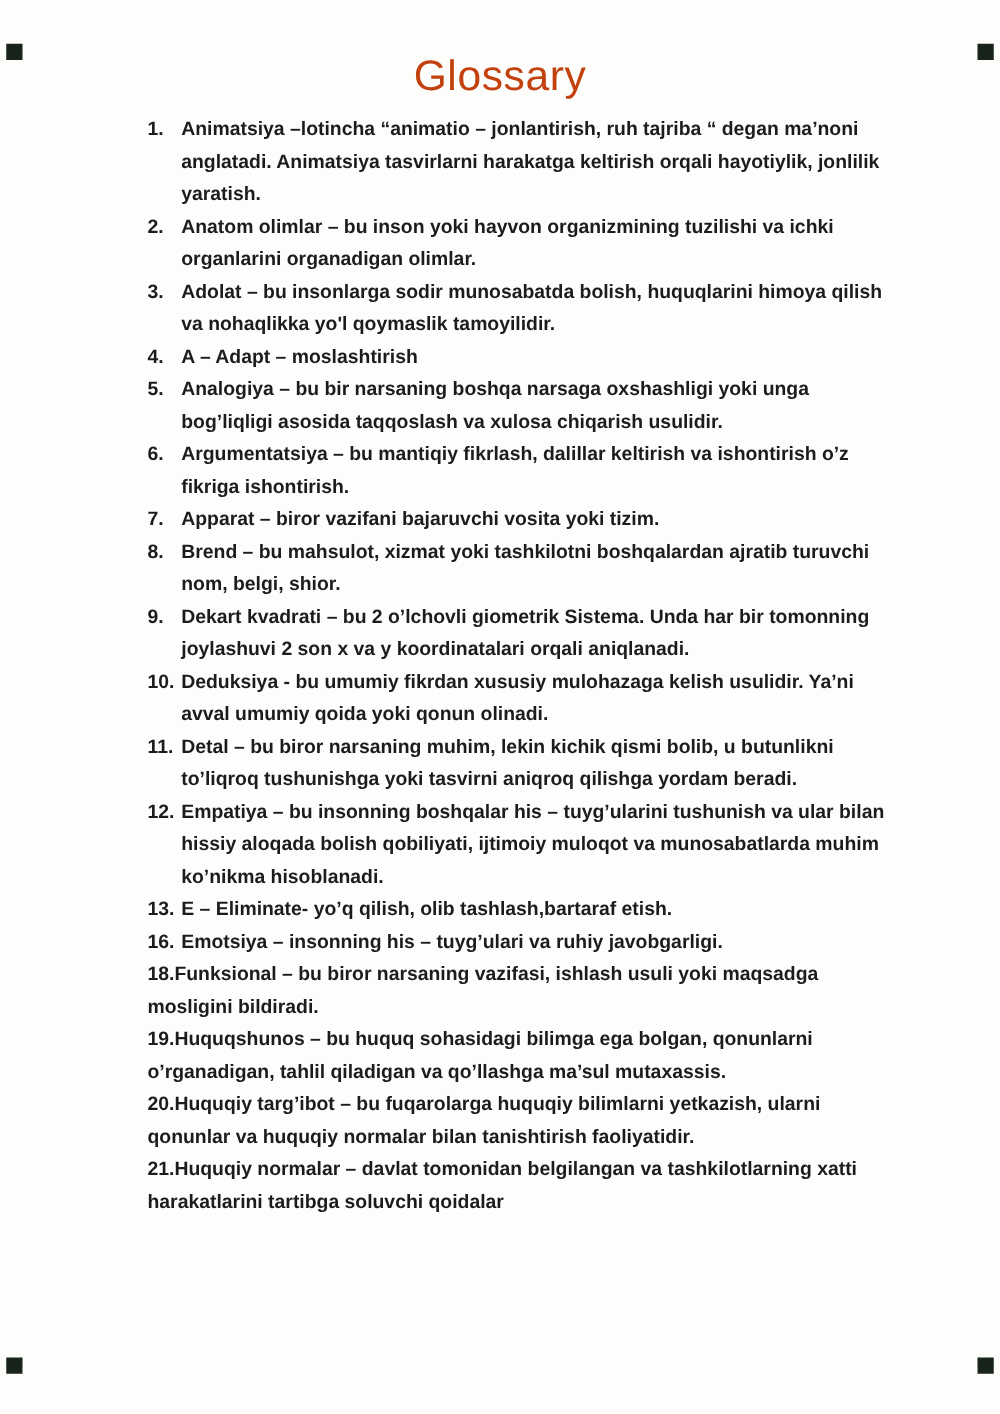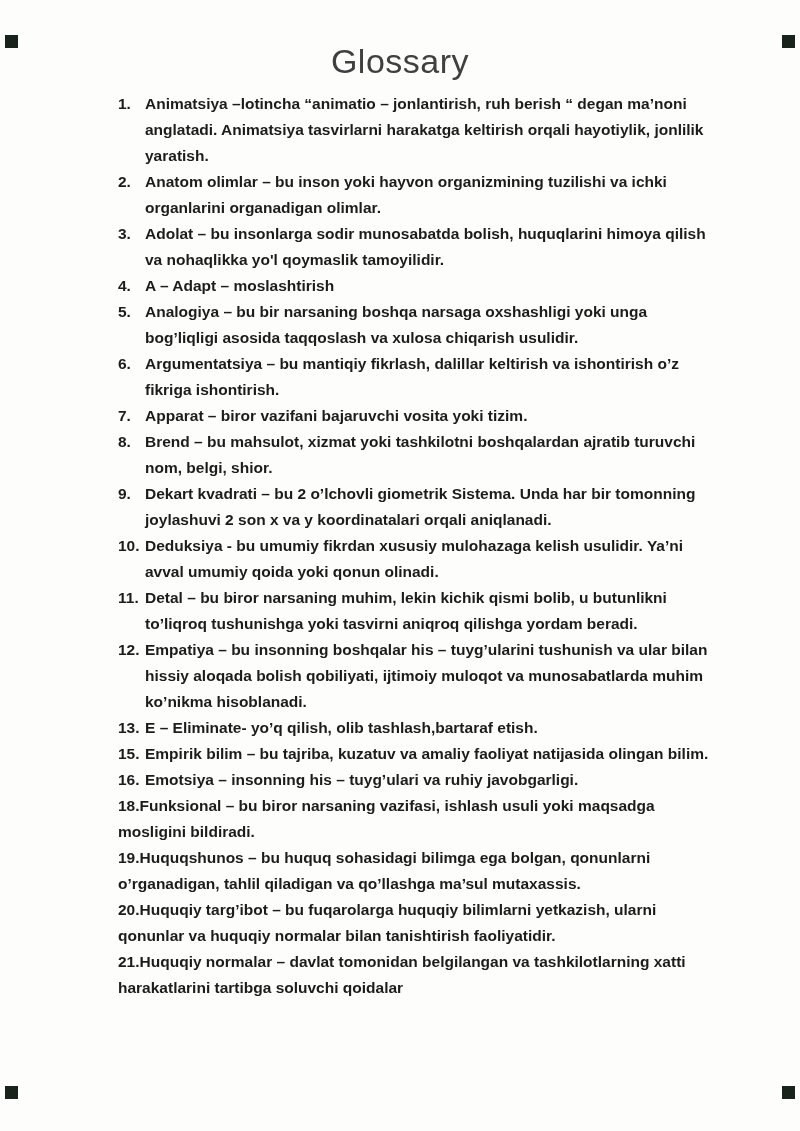--- a/index.html
+++ b/index.html
@@ -12,21 +12,21 @@
     color:#1c1c1c;
     overflow:hidden;
   }
   .title{
     margin:0;
     padding-top:42px;
     text-align:center;
     font-size:34px;
     font-weight:400;
     letter-spacing:0.5px;
-    color:#404040;
+    color:#c2410c;
   }
   .glossary{
     margin-top:10px;
     padding:0 90px 0 118px;
     font-size:15.5px;
     font-weight:700;
     line-height:26px;
   }
   .item{margin:0;}
   .item.hang{display:flex;}
@@ -52,21 +52,21 @@
   <div class="corner tl"></div>
   <div class="corner tr"></div>
   <div class="corner bl"></div>
   <div class="corner br"></div>
 
   <h1 class="title">Glossary</h1>
 
   <div class="glossary">
       <div class="item hang">
         <span class="num">1.</span>
-        <span class="txt">Animatsiya –lotincha “animatio – jonlantirish, ruh berish “ degan ma’noni anglatadi. Animatsiya tasvirlarni harakatga keltirish orqali hayotiylik, jonlilik yaratish.</span>
+        <span class="txt">Animatsiya –lotincha “animatio – jonlantirish, ruh tajriba “ degan ma’noni anglatadi. Animatsiya tasvirlarni harakatga keltirish orqali hayotiylik, jonlilik yaratish.</span>
       </div>
       <div class="item hang">
         <span class="num">2.</span>
         <span class="txt">Anatom olimlar – bu inson yoki hayvon organizmining tuzilishi va ichki organlarini organadigan olimlar.</span>
       </div>
       <div class="item hang">
         <span class="num">3.</span>
         <span class="txt">Adolat – bu insonlarga sodir munosabatda bolish, huquqlarini himoya qilish va nohaqlikka yo'l qoymaslik tamoyilidir.</span>
       </div>
       <div class="item hang">
@@ -103,24 +103,20 @@
       </div>
       <div class="item hang">
         <span class="num">12.</span>
         <span class="txt">Empatiya – bu insonning boshqalar his – tuyg’ularini tushunish va ular bilan hissiy aloqada bolish qobiliyati, ijtimoiy muloqot va munosabatlarda muhim ko’nikma hisoblanadi.</span>
       </div>
       <div class="item hang">
         <span class="num">13.</span>
         <span class="txt">E – Eliminate- yo’q qilish, olib tashlash,bartaraf etish.</span>
       </div>
       <div class="item hang">
-        <span class="num">15.</span>
-        <span class="txt">Empirik bilim – bu tajriba, kuzatuv va amaliy faoliyat natijasida olingan bilim.</span>
-      </div>
-      <div class="item hang">
         <span class="num">16.</span>
         <span class="txt">Emotsiya – insonning his – tuyg’ulari va ruhiy javobgarligi.</span>
       </div>
       <div class="item flush"><span class="num">18.</span><span class="txt">Funksional – bu biror narsaning vazifasi, ishlash usuli yoki maqsadga mosligini bildiradi.</span></div>
       <div class="item flush"><span class="num">19.</span><span class="txt">Huquqshunos – bu huquq sohasidagi bilimga ega bolgan, qonunlarni o’rganadigan, tahlil qiladigan va qo’llashga ma’sul mutaxassis.</span></div>
       <div class="item flush"><span class="num">20.</span><span class="txt">Huquqiy targ’ibot – bu fuqarolarga huquqiy bilimlarni yetkazish, ularni qonunlar va huquqiy normalar bilan tanishtirish faoliyatidir.</span></div>
       <div class="item flush"><span class="num">21.</span><span class="txt">Huquqiy normalar – davlat tomonidan belgilangan va tashkilotlarning xatti harakatlarini tartibga soluvchi qoidalar</span></div>
     </div>
 </div>
 

